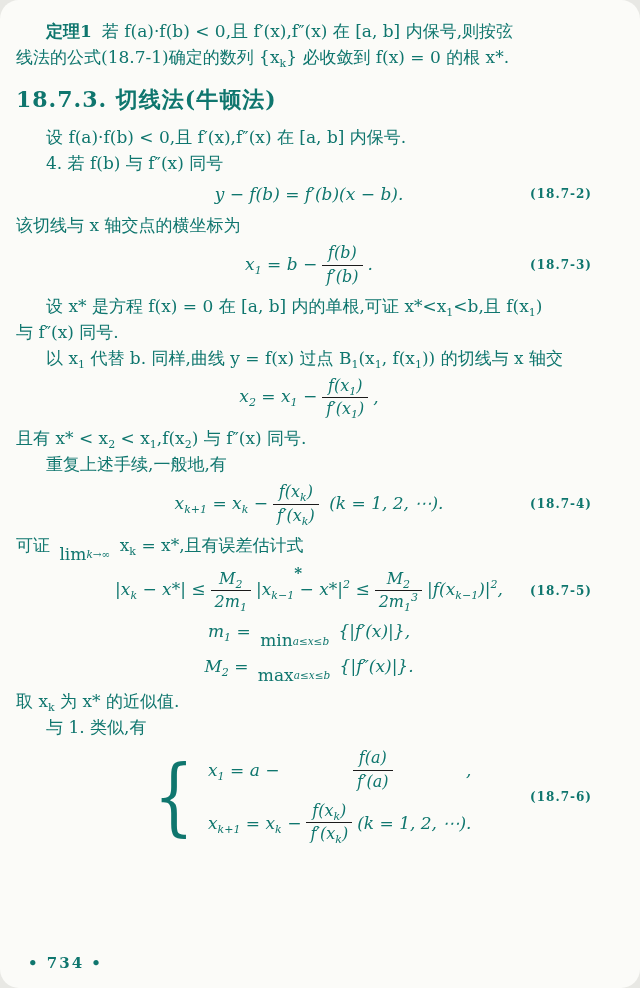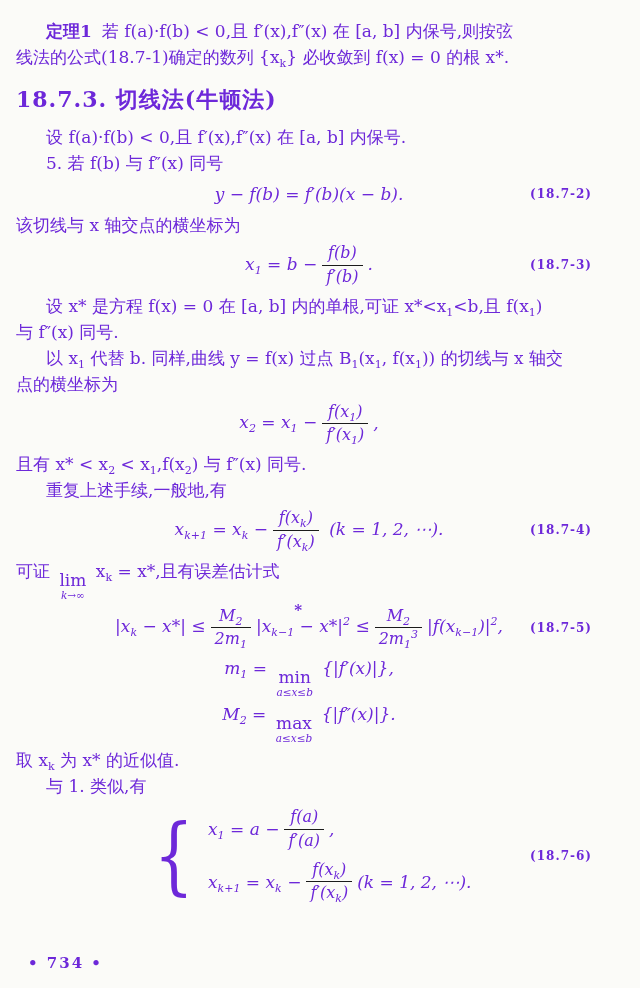--- a/index.html
+++ b/index.html
@@ -1,24 +1,25 @@
 <!DOCTYPE html>
 <html><head>
 <meta charset="utf-8">
 <style>
   html,body { margin:0; padding:0; background:#e8e8e4; }
   .page {
     position:relative;
     width:640px; height:988px;
     margin:0;
     background:#fbfbf8;
-    color:#6d28d9;
+    color:#0f766e;
     font-family:"DejaVu Serif", serif;
     font-size:17px;
     overflow:hidden;
+    border-radius:19px;
   }
   .content { padding:18px 38px 0 16px; }
   .line { line-height:26px; white-space:nowrap; }
   .indent { padding-left:30px; }
   .thm-label { font-weight:700; margin-right:10px; }
   .heading {
     font-size:22px; font-weight:700;
     margin:14px 0 10px 0; letter-spacing:1px;
     line-height:30px;
   }
@@ -34,35 +35,35 @@
     font-style:normal; font-weight:600; letter-spacing:1px; font-size:12px;
   }
   .frac {
     display:inline-flex; flex-direction:column;
     text-align:center; vertical-align:middle;
     margin:0 5px; line-height:1.3; font-size:16px;
   }
   .frac .num { padding:0 4px 1px 4px; }
   .frac .den { border-top:1.5px solid #1b1b1b; padding:1px 4px 0 4px; }
   .stackop {
-    display:inline-flex; flex-direction:column; align-items:center;
+    display:inline-flex; flex-direction:row; align-items:center;
     line-height:1.05; vertical-align:-9px; margin:0 4px;
   }
   .stackop .op { font-style:normal; }
   .stackop .opsub { font-size:10.5px; font-style:italic; letter-spacing:0; }
   .defs { margin:3px 0; }
   .system { margin:8px 0; }
   .sys-wrap { display:inline-flex; align-items:center; text-align:left; }
   .brace {
     font-style:normal; font-size:84px; line-height:0.85;
     margin-right:8px; transform:scaleX(0.75); display:inline-block;
   }
   .brace::before { content:"{"; }
   .sys-rows { display:inline-flex; flex-direction:column; gap:8px; }
-  .sys-row { display:flex; align-items:center; }
+  .sys-row { display:flex; align-items:center;justify-content:space-between; }
   .artifact {
     position:absolute; left:47.5%; top:-9px;
     font-size:15px; font-style:normal; font-weight:700;
   }
   .footer {
     position:absolute; left:28px; bottom:16px;
     font-size:15px; font-weight:700; letter-spacing:2px;
   }
 </style>
 </head>
@@ -72,41 +73,40 @@
   <div class="content">
 
     <div class="line indent">
       <span class="thm-label">定理1</span><span>若 f(a)·f(b) &lt; 0,且 f′(x),f″(x) 在 [a, b] 内保号,则按弦</span>
     </div>
     <div class="line">线法的公式(18.7-1)确定的数列 {x<sub>k</sub>} 必收敛到 f(x) = 0 的根 x*.</div>
 
     <div class="heading">18.7.3. 切线法(牛顿法)</div>
 
     <div class="line indent">设 f(a)·f(b) &lt; 0,且 f′(x),f″(x) 在 [a, b] 内保号.</div>
-    <div class="line indent">5. 若 f(b) 与 f″(x) 同号</div>
+    <div class="line indent">4. 若 f(b) 与 f″(x) 同号</div>
 
     <div class="eq">
       <span class="math">y − f(b) = f′(b)(x − b).</span>
       <span class="tag">(18.7-2)</span>
     </div>
 
     <div class="line">该切线与 x 轴交点的横坐标为</div>
 
     <div class="eq">
       <span class="math">x<sub>1</sub> = b −</span><span class="frac">
           <span class="num">f(b)</span>
           <span class="den">f′(b)</span>
         </span><span class="math">.</span>
       <span class="tag">(18.7-3)</span>
     </div>
 
     <div class="line indent">设 x* 是方程 f(x) = 0 在 [a, b] 内的单根,可证 x*&lt;x<sub>1</sub>&lt;b,且 f(x<sub>1</sub>)</div>
     <div class="line">与 f″(x) 同号.</div>
     <div class="line indent">以 x<sub>1</sub> 代替 b. 同样,曲线 y = f(x) 过点 B<sub>1</sub>(x<sub>1</sub>, f(x<sub>1</sub>)) 的切线与 x 轴交</div>
-    <div class="line">点的横坐标为</div>
 
     <div class="eq">
       <span class="math">x<sub>2</sub> = x<sub>1</sub> −</span><span class="frac">
           <span class="num">f(x<sub>1</sub>)</span>
           <span class="den">f′(x<sub>1</sub>)</span>
         </span><span class="math">,</span>
     </div>
 
     <div class="line">且有 x* &lt; x<sub>2</sub> &lt; x<sub>1</sub>,f(x<sub>2</sub>) 与 f″(x) 同号.</div>
     <div class="line indent">重复上述手续,一般地,有</div>

